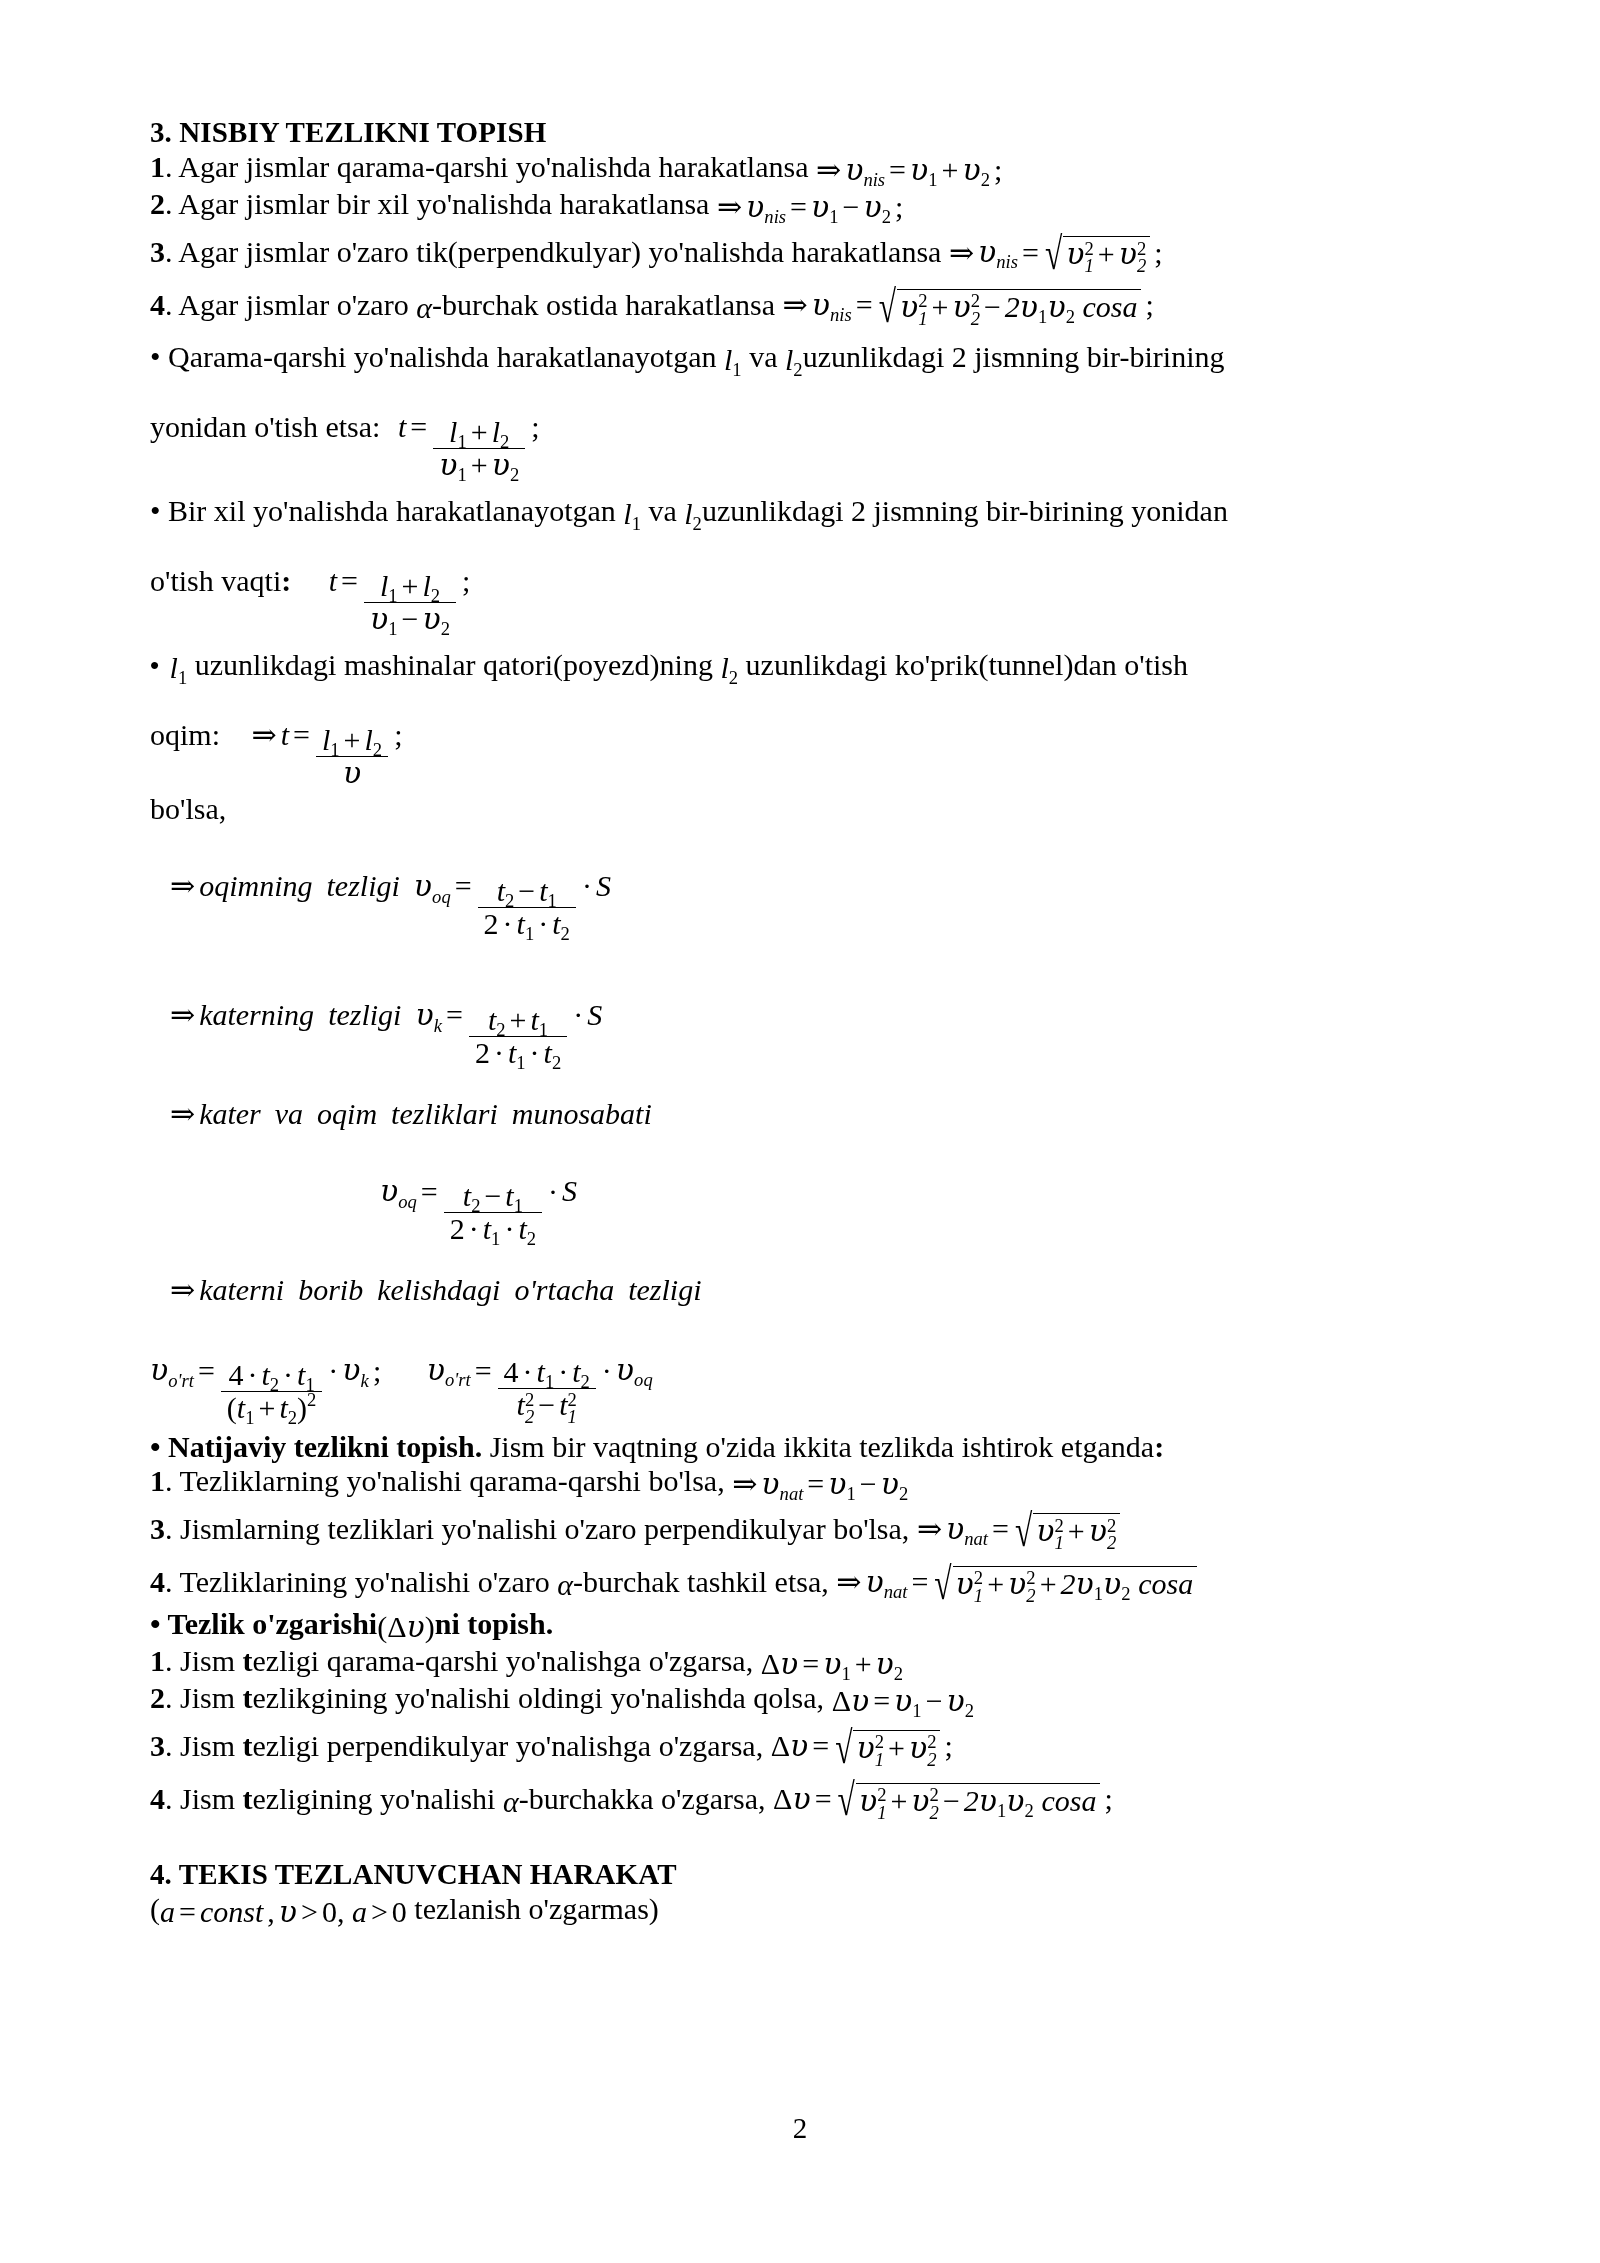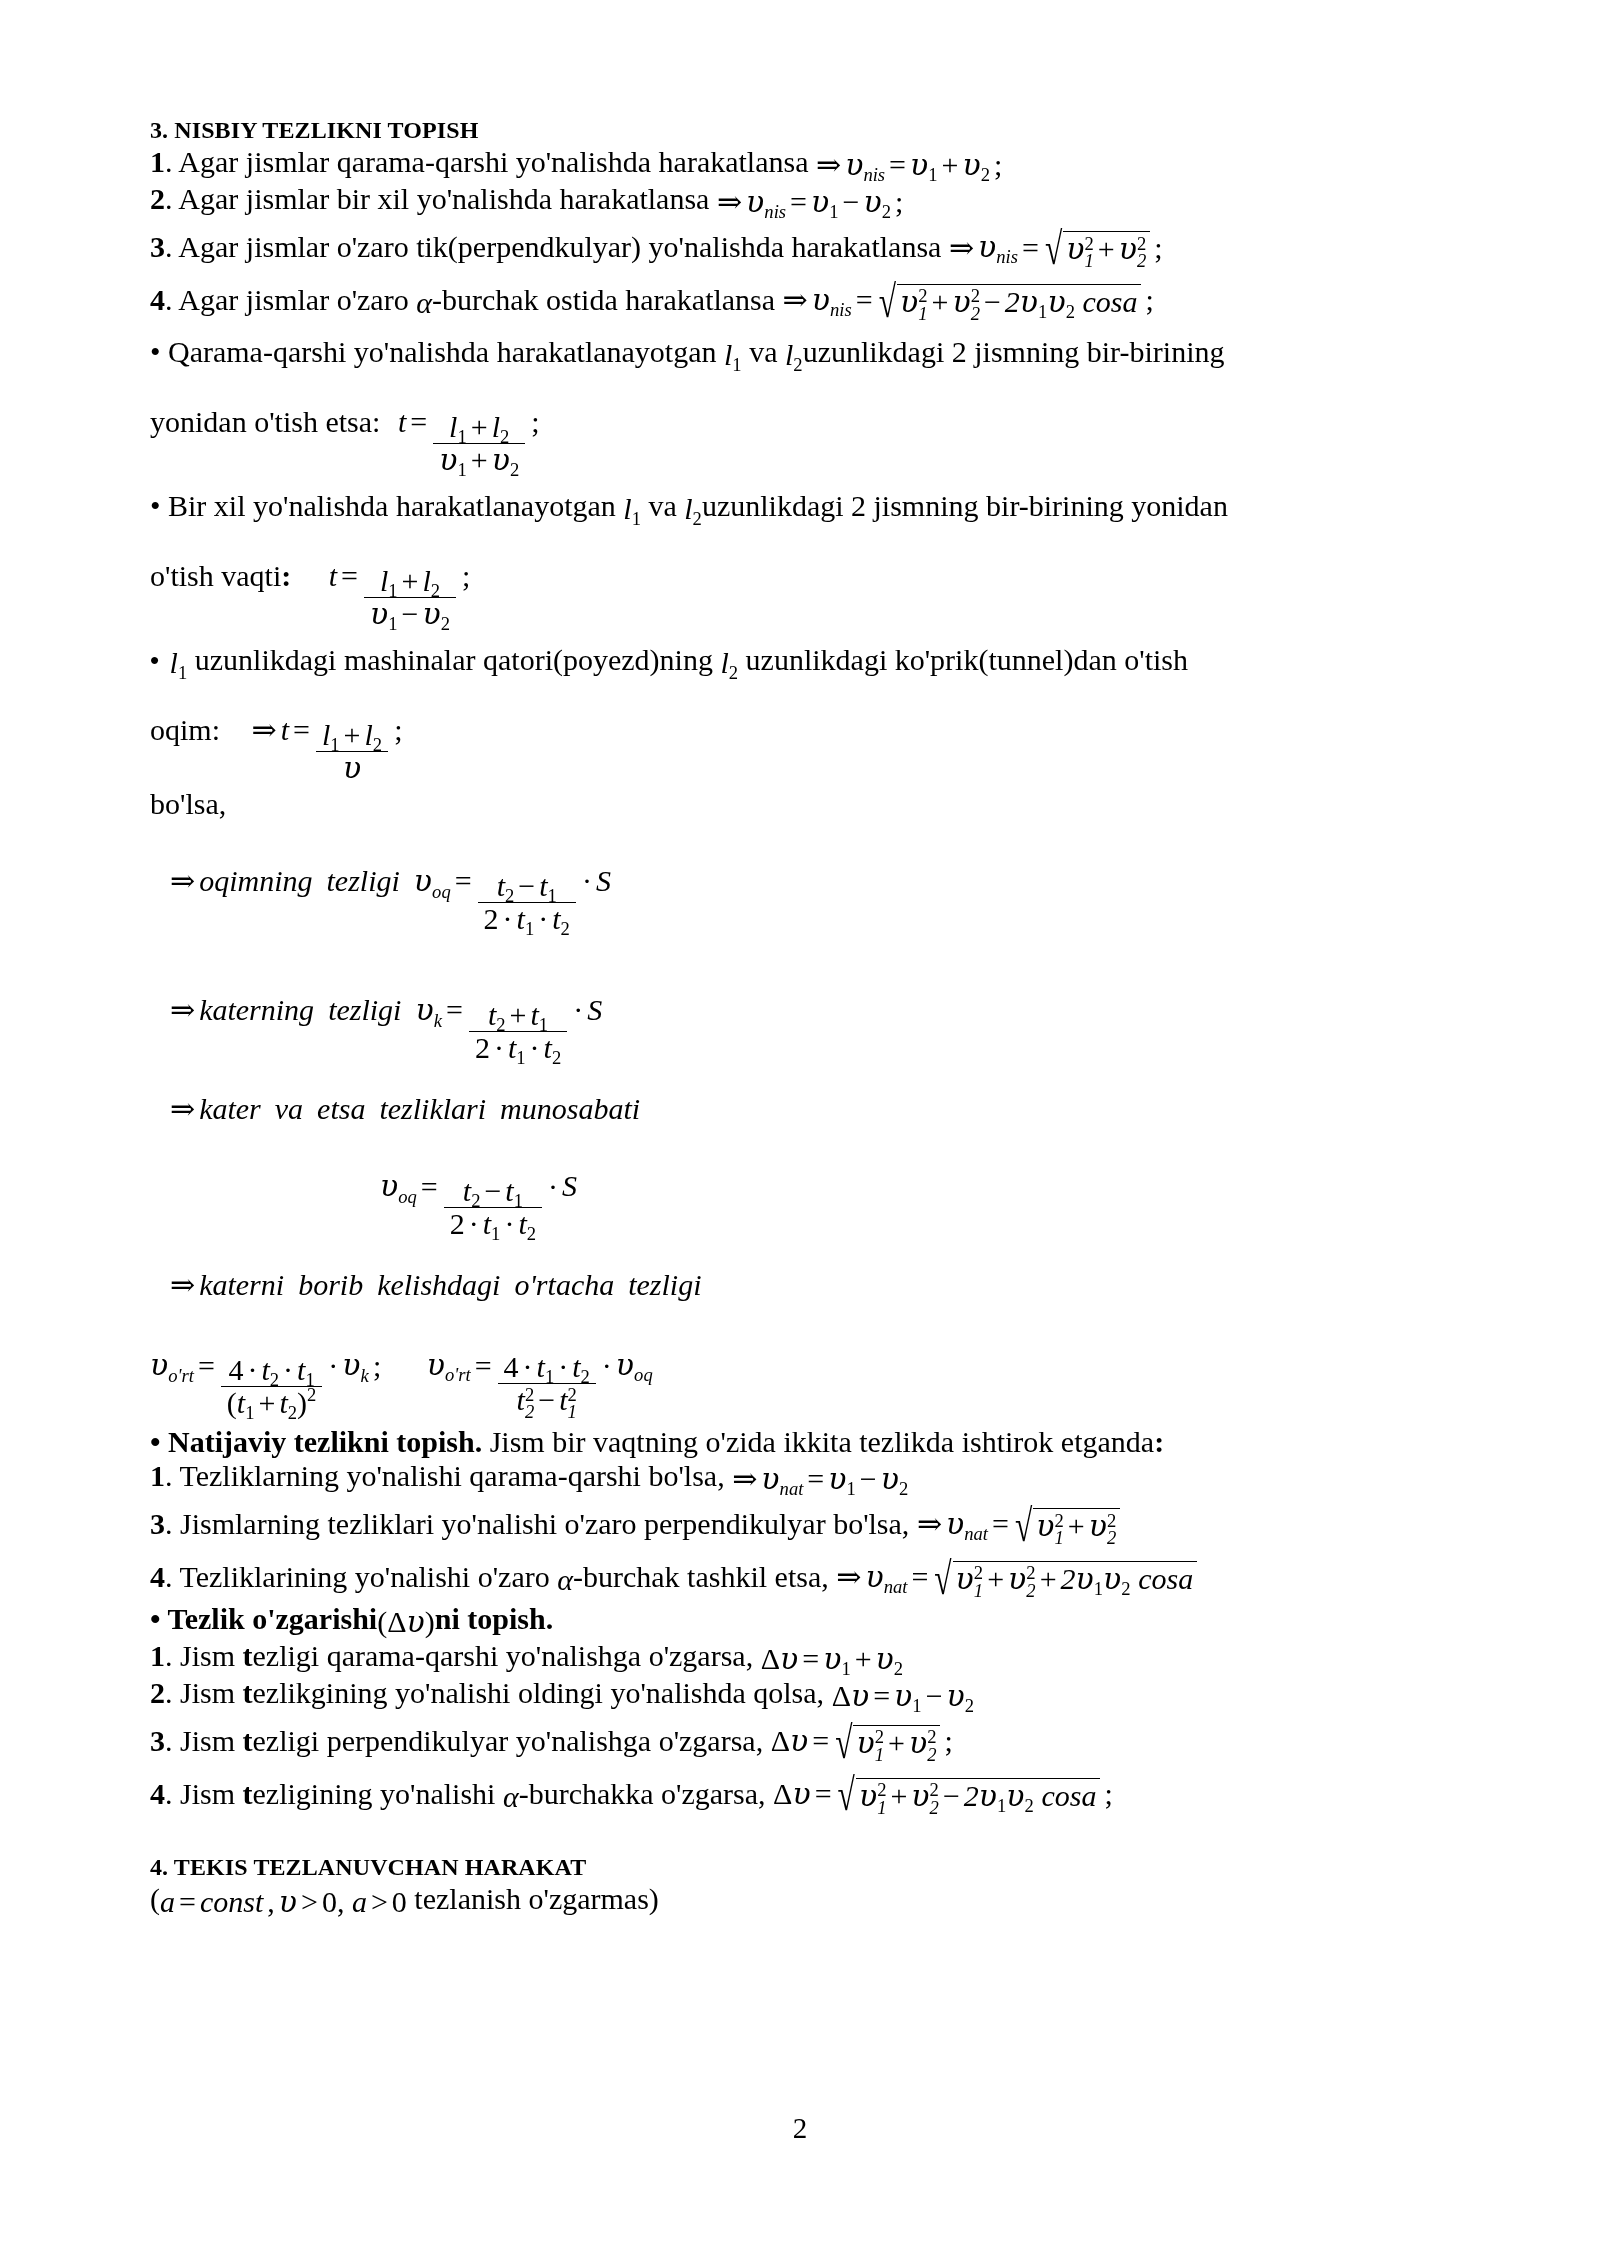--- a/index.html
+++ b/index.html
@@ -29,21 +29,21 @@
   
   .line {
     display: block;
     width: 100%;
     margin: 0 0 4px 0;
     white-space: normal;
   }
 
   .hdr {
     font-weight: bold;
-    font-size: 24px;
+    font-size: 29px;
     letter-spacing: 0.1px;
     margin-bottom: 5px;
   }
   .num {
     font-weight: bold;
   }
   .b { font-weight: bold; }
   .bullet {
     font-weight: bold;
     font-size: 26px;
@@ -271,21 +271,21 @@
     <div class="line indent-1 spaced-words">
       <span class="math">
         <span class="arrow">⇒</span><span class="w ital">katerning</span><span class="w ital">tezligi</span><span class="up">υ</span><sub>k</sub><span class="op">=</span><span class="frac"><span class="n"><span class="ital">t</span><sub class="rm">2</sub><span class="op">+</span><span class="ital">t</span><sub class="rm">1</sub></span><span class="d"><span class="rm">2</span><span class="op">·</span><span class="ital">t</span><sub class="rm">1</sub><span class="op">·</span><span class="ital">t</span><sub class="rm">2</sub></span></span><span class="op">·</span><span class="ital">S</span>
       </span>
     </div>
 
     <div class="gap-m"></div>
 
     <div class="line indent-1 spaced-words">
       <span class="math">
-        <span class="arrow">⇒</span><span class="w ital">kater</span><span class="w ital">va</span><span class="w ital">etsa</span><span class="w ital">tezliklari</span><span class="w ital">munosabati</span>
+        <span class="arrow">⇒</span><span class="w ital">kater</span><span class="w ital">va</span><span class="w ital">oqim</span><span class="w ital">tezliklari</span><span class="w ital">munosabati</span>
       </span>
     </div>
 
     <div class="gap-s"></div>
 
     <div class="line indent-3">
       <span class="math">
         <span class="up">υ</span><sub>oq</sub><span class="op">=</span><span class="frac"><span class="n"><span class="ital">t</span><sub class="rm">2</sub><span class="op">−</span><span class="ital">t</span><sub class="rm">1</sub></span><span class="d"><span class="rm">2</span><span class="op">·</span><span class="ital">t</span><sub class="rm">1</sub><span class="op">·</span><span class="ital">t</span><sub class="rm">2</sub></span></span><span class="op">·</span><span class="ital">S</span>
       </span>
     </div>

